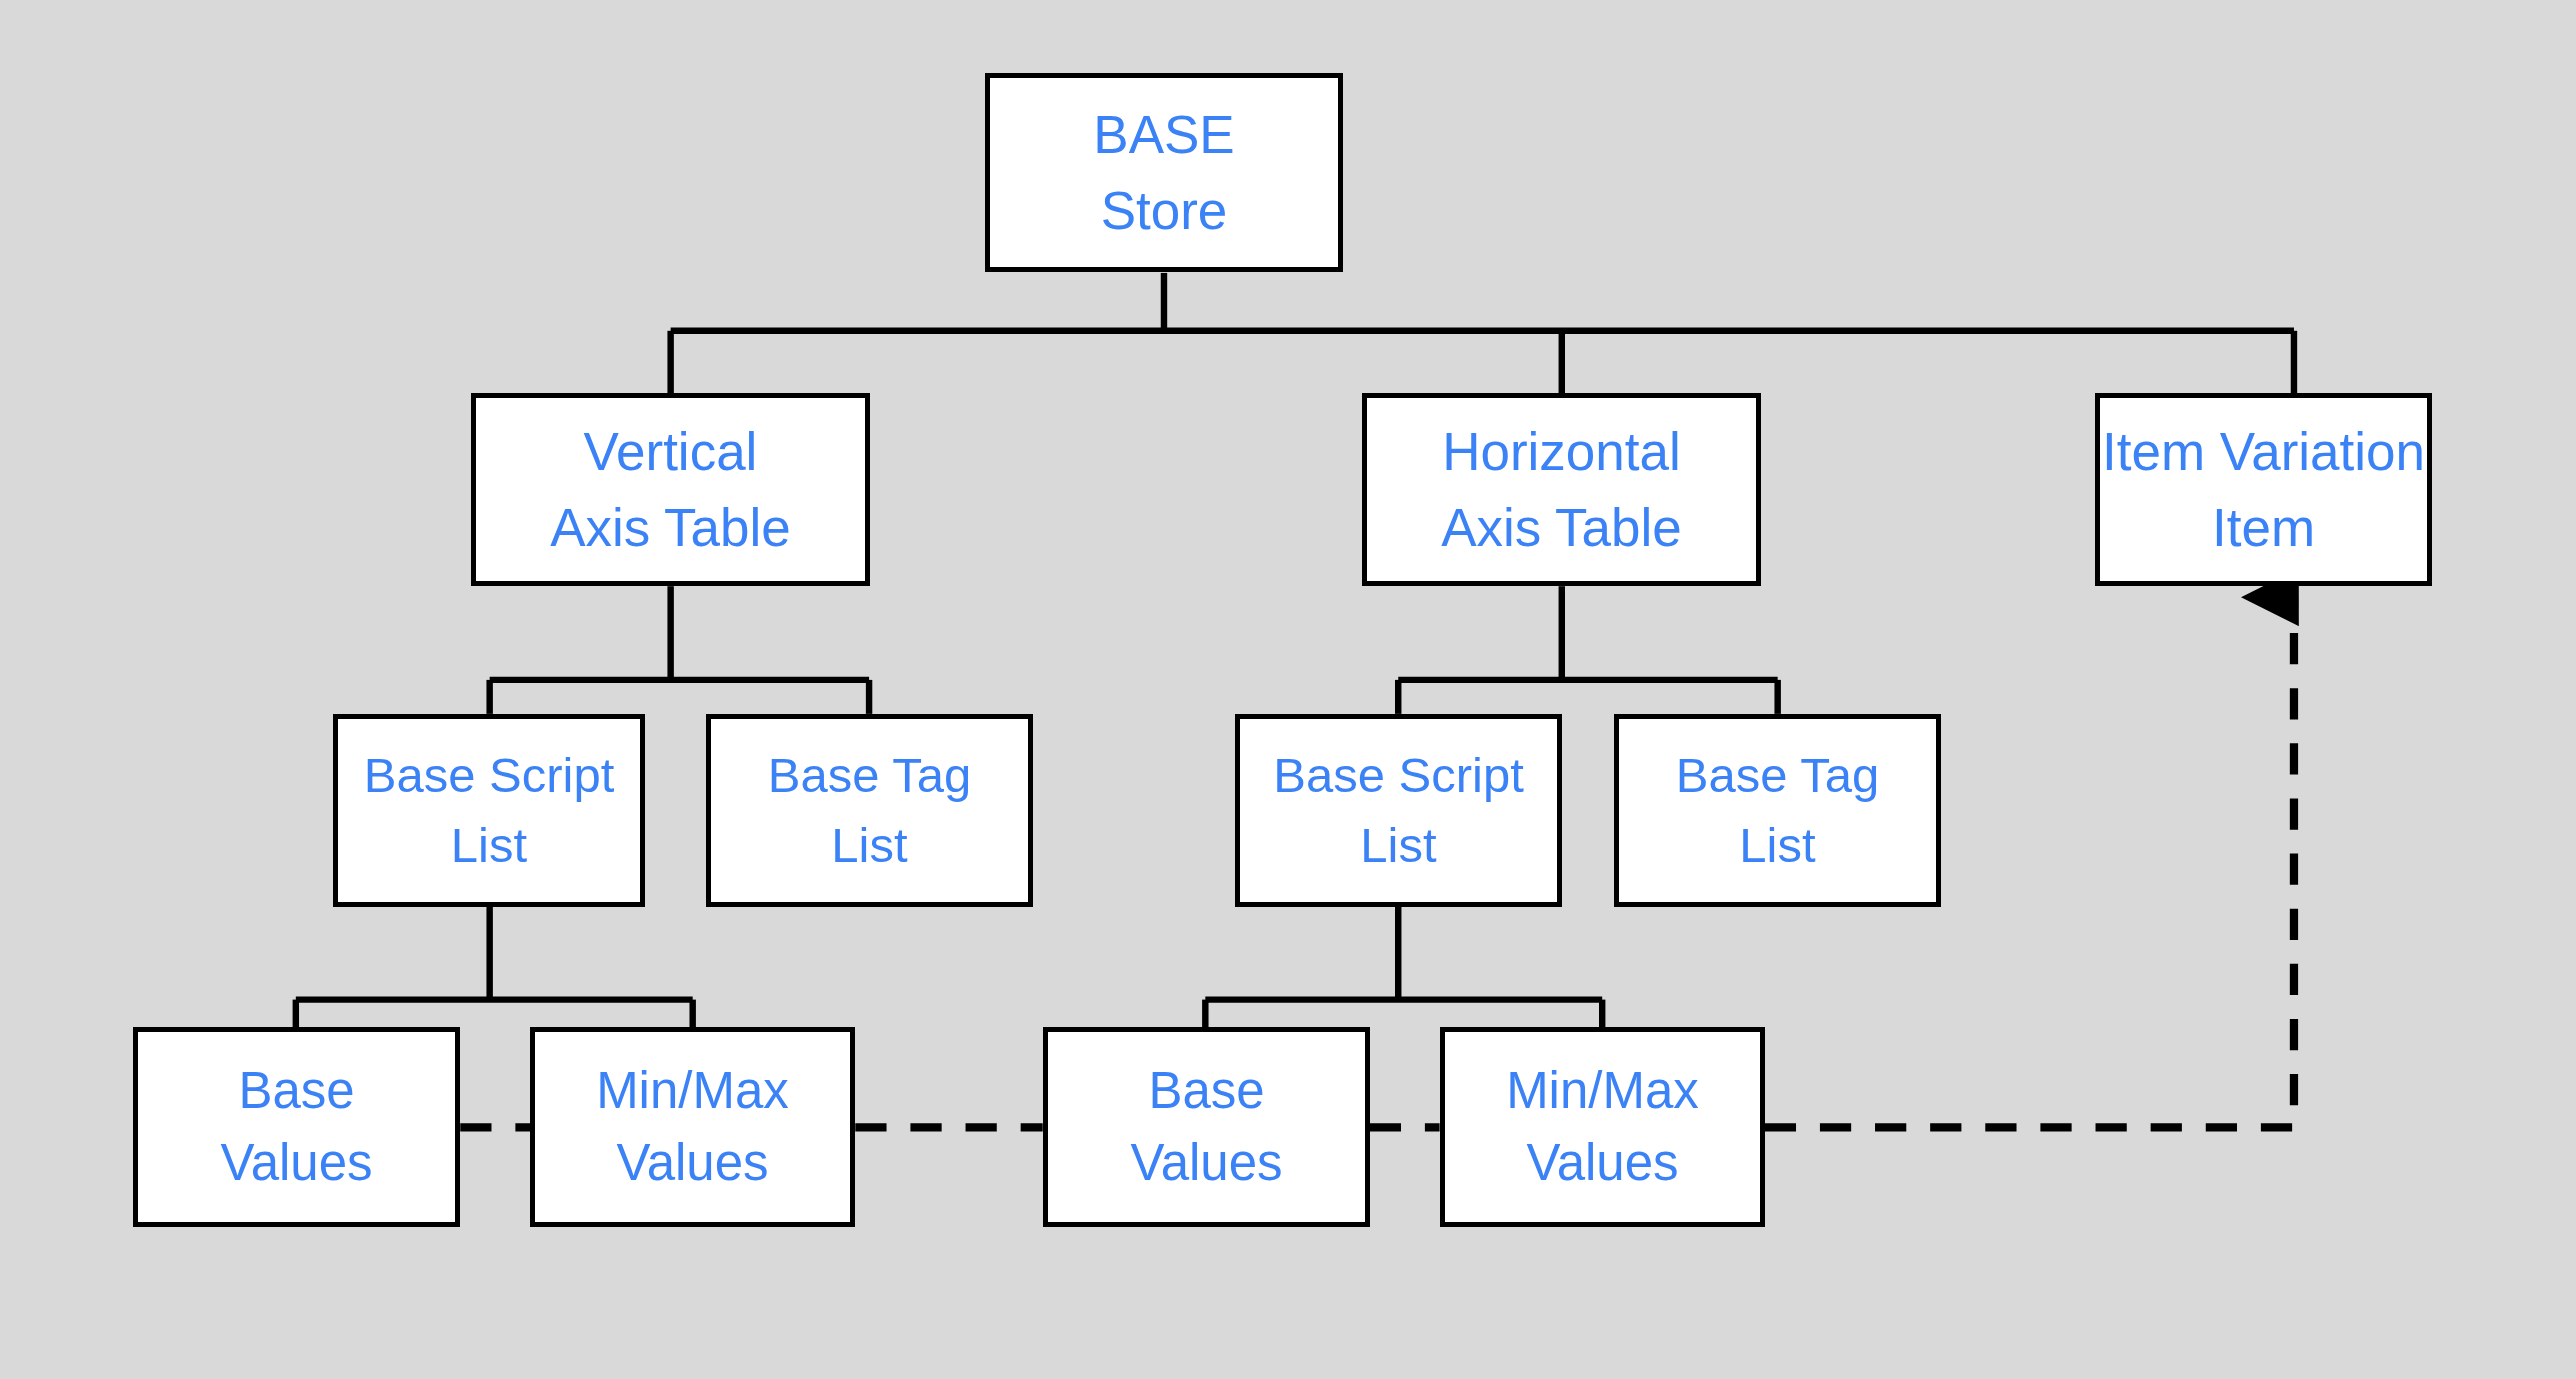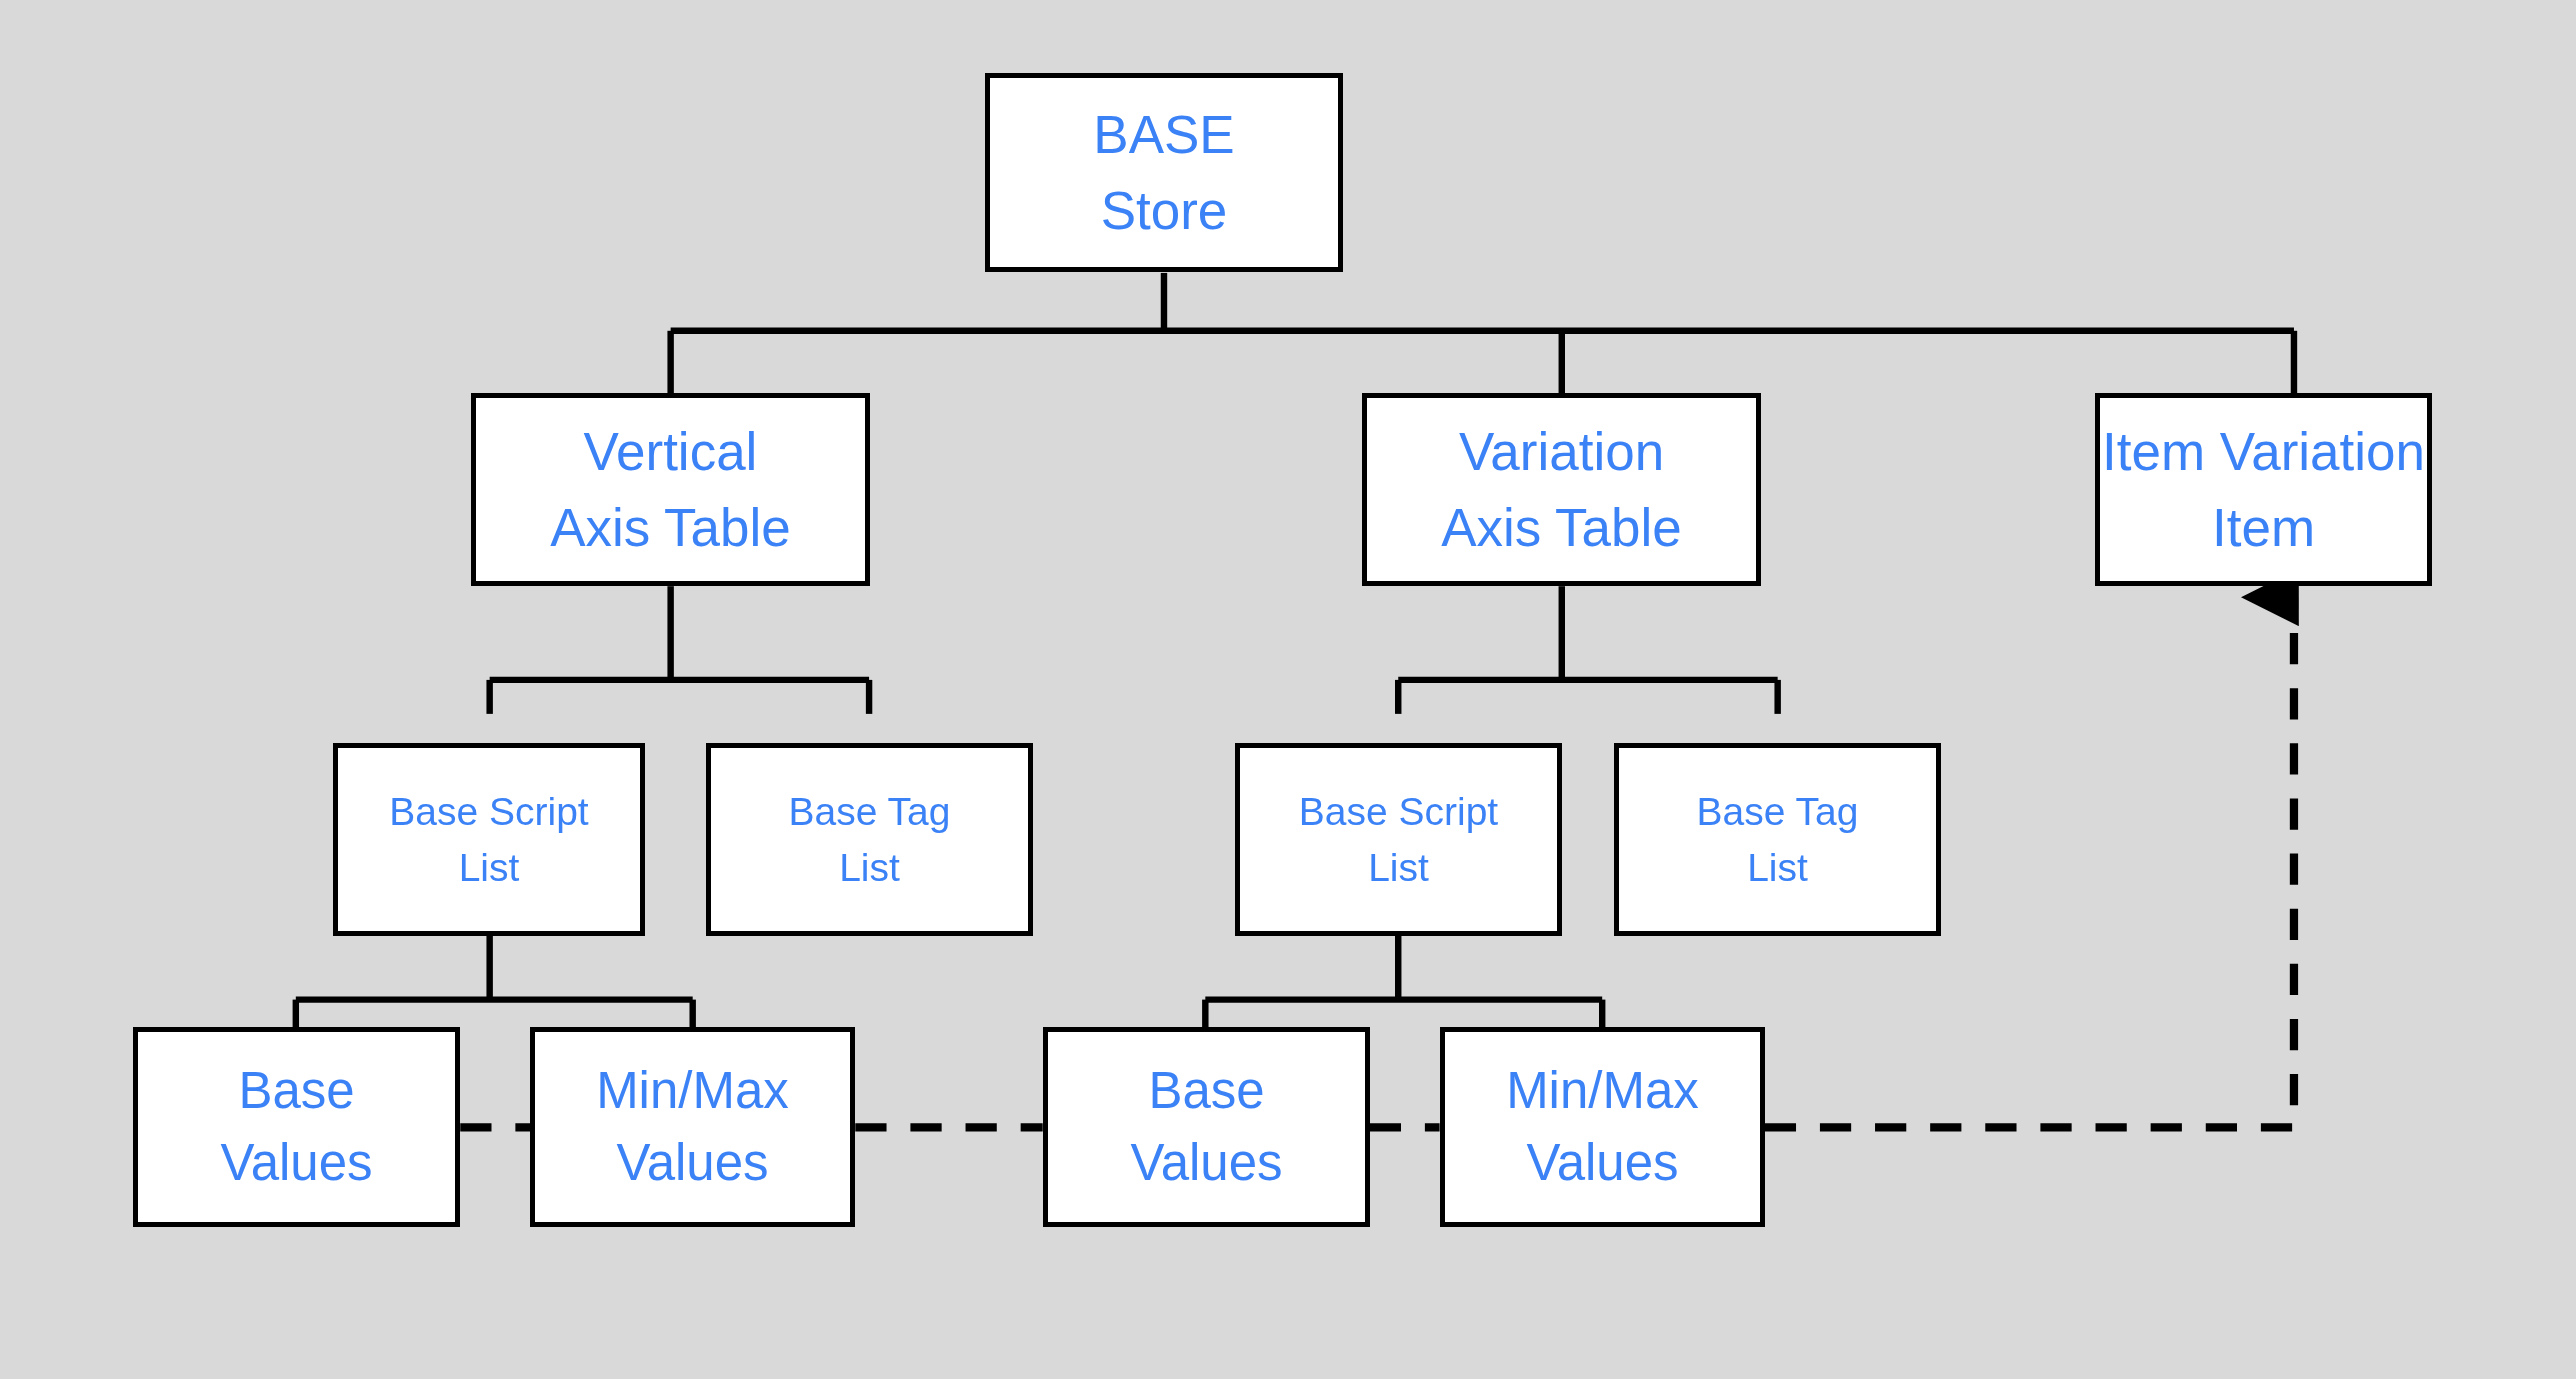--- a/index.html
+++ b/index.html
@@ -38,21 +38,21 @@
     text-align: center;
     color: #3b82f6;
     line-height: 1.42;
     z-index: 2;
   }
   .node .line {
     display: block;
     white-space: nowrap;
   }
   .f-lg { font-size: 53px; }
-  .f-md { font-size: 39px; margin-top: 29px; }
+  .f-md { font-size: 49px; }
   .f-sm { font-size: 51px; }
 </style>
 </head>
 <body>
 
 <div id="canvas">
 
   <svg id="wires" viewBox="0 0 2804 1502" xmlns="http://www.w3.org/2000/svg">
     <defs>
       <marker id="arrowUp" viewBox="0 0 12 12" refX="6" refY="11" markerWidth="7" markerHeight="7" orient="auto-start-reverse">
@@ -98,21 +98,21 @@
     <span class="line">BASE</span>
     <span class="line">Store</span>
   </div>
 
   <div class="node f-lg" style="left:471px; top:393px; width:399px; height:193px;">
     <span class="line">Vertical</span>
     <span class="line">Axis Table</span>
   </div>
 
   <div class="node f-lg" style="left:1362px; top:393px; width:399px; height:193px;">
-    <span class="line">Variation</span>
+    <span class="line">Horizontal</span>
     <span class="line">Axis Table</span>
   </div>
 
   <div class="node f-lg" style="left:2095px; top:393px; width:337px; height:193px;">
     <span class="line">Item Variation</span>
     <span class="line">Item</span>
   </div>
 
   <div class="node f-md" style="left:333px; top:714px; width:312px; height:193px;">
     <span class="line">Base Script</span>

